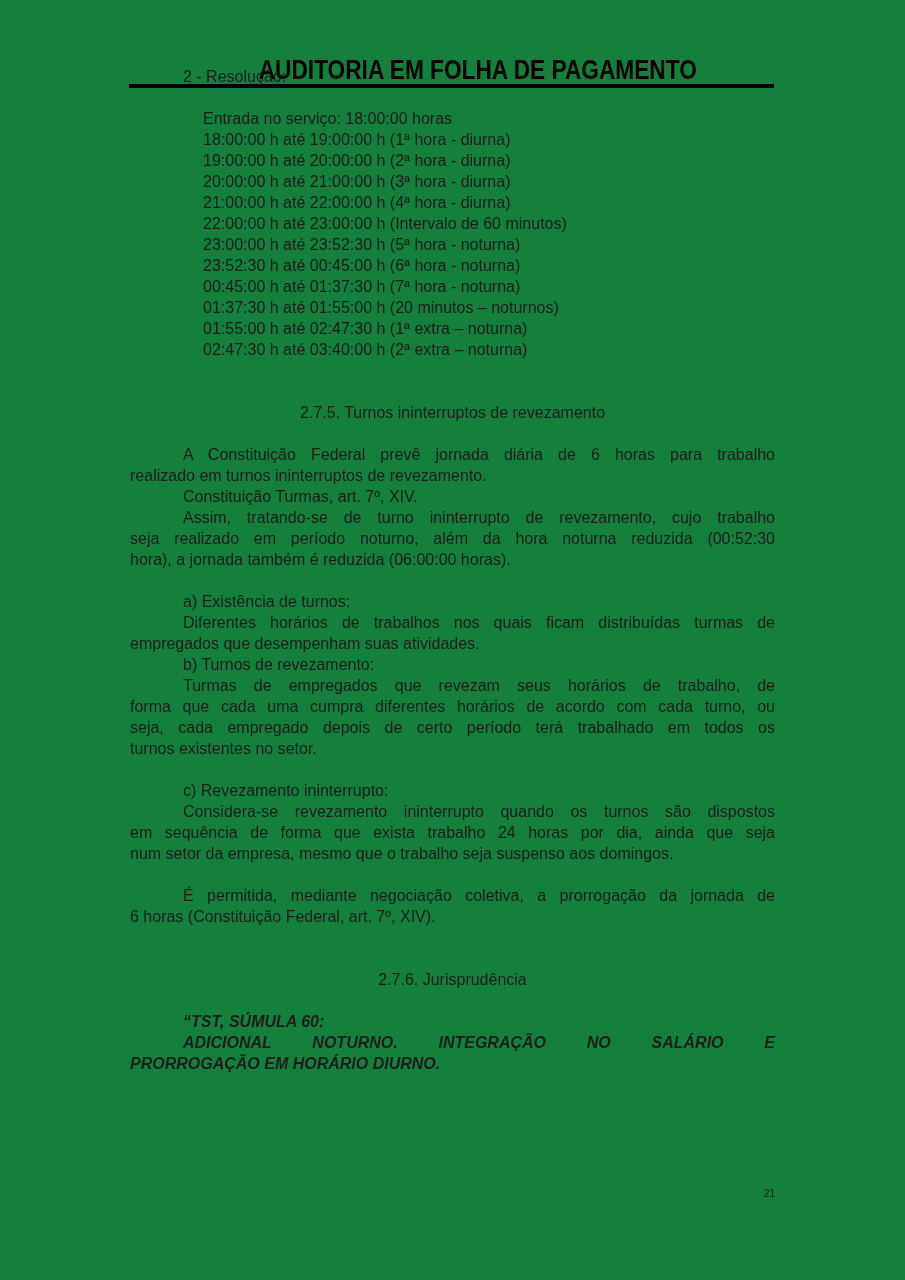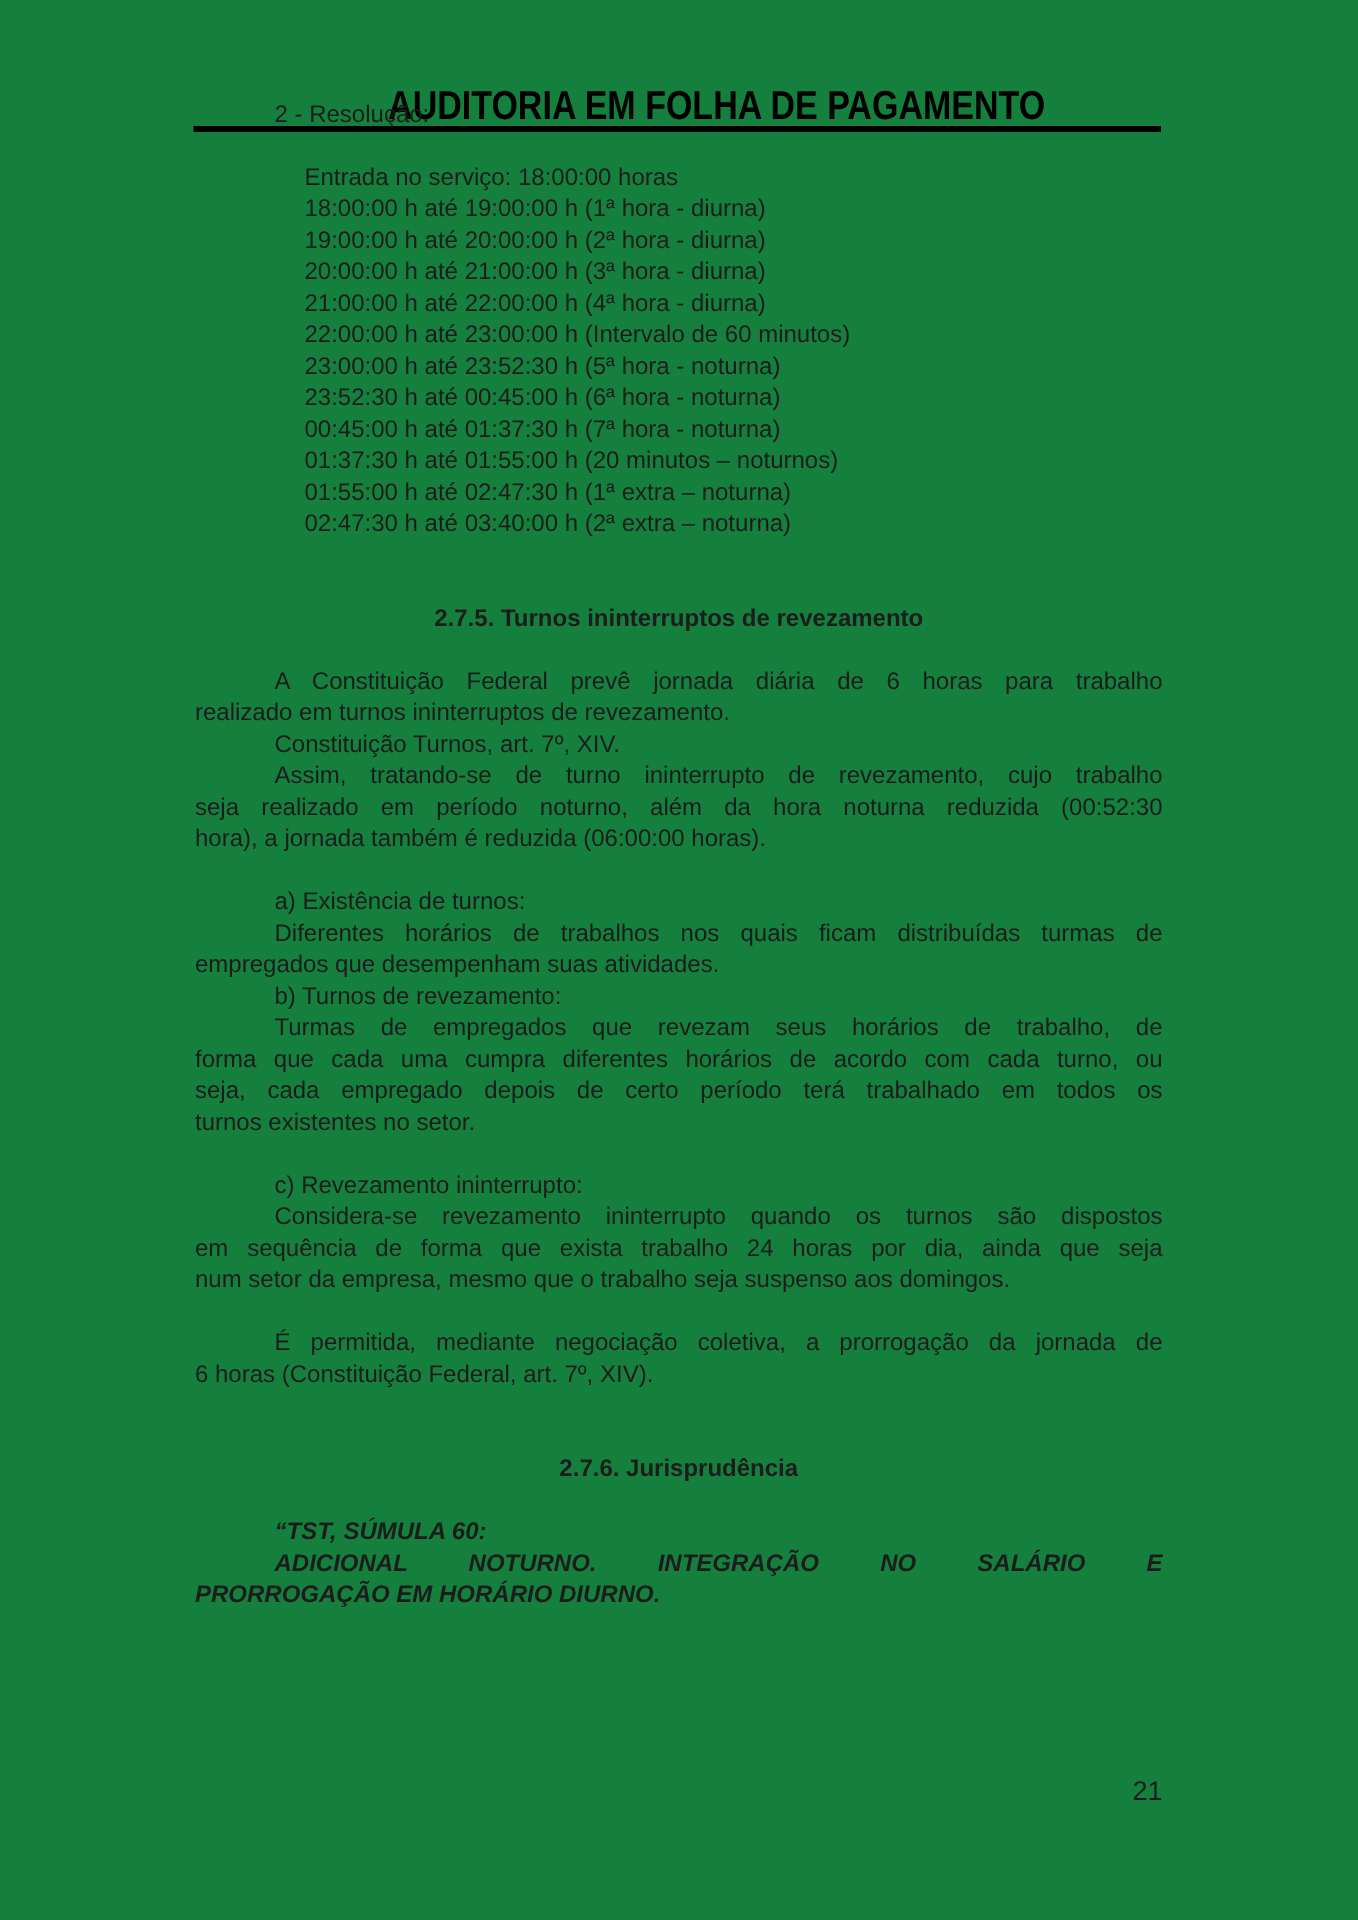--- a/index.html
+++ b/index.html
@@ -42,31 +42,31 @@
     line-height: 21px;
   }
   .indent { text-indent: 53px; }
   .sched { margin-left: 73px; }
   .jline { text-align: justify; text-align-last: justify; }
   .mt1 { margin-top: 21px; }
   .mt2 { margin-top: 42px; }
   .sec-heading {
     font-size: 16px;
     line-height: 21px;
-    font-weight: bold;
+    font-weight: normal;
     text-align: center;
   }
   .quote { font-style: italic; font-weight: bold; }
   .page-num {
     position: absolute;
     top: 1185px;
     left: 130px;
     width: 645px;
     text-align: right;
-    font-size: 18px;
+    font-size: 10px;
     line-height: 18px;
   }
 </style>
 </head>
 <body>
 
 <div class="page">
 
   <div class="header">
     <span class="header-title">AUDITORIA EM FOLHA DE PAGAMENTO</span>
@@ -91,21 +91,21 @@
       <div class="sched">02:47:30 h até 03:40:00 h (2ª extra – noturna)</div>
     </div>
 
     <div class="sec-heading mt2">2.7.5. Turnos ininterruptos de revezamento</div>
 
     <div class="mt1">
       <div class="jline indent">A Constituição Federal prevê jornada diária de 6 horas para trabalho</div>
       <div>realizado em turnos ininterruptos de revezamento.</div>
     </div>
 
-    <div class="indent">Constituição Turnos, art. 7º, XIV.</div>
+    <div class="indent">Constituição Turmas, art. 7º, XIV.</div>
 
     <div>
       <div class="jline indent">Assim, tratando-se de turno ininterrupto de revezamento, cujo trabalho</div>
       <div class="jline">seja realizado em período noturno, além da hora noturna reduzida (00:52:30</div>
       <div>hora), a jornada também é reduzida (06:00:00 horas).</div>
     </div>
 
 
     <div class="indent mt1">a) Existência de turnos:</div>
     <div>

